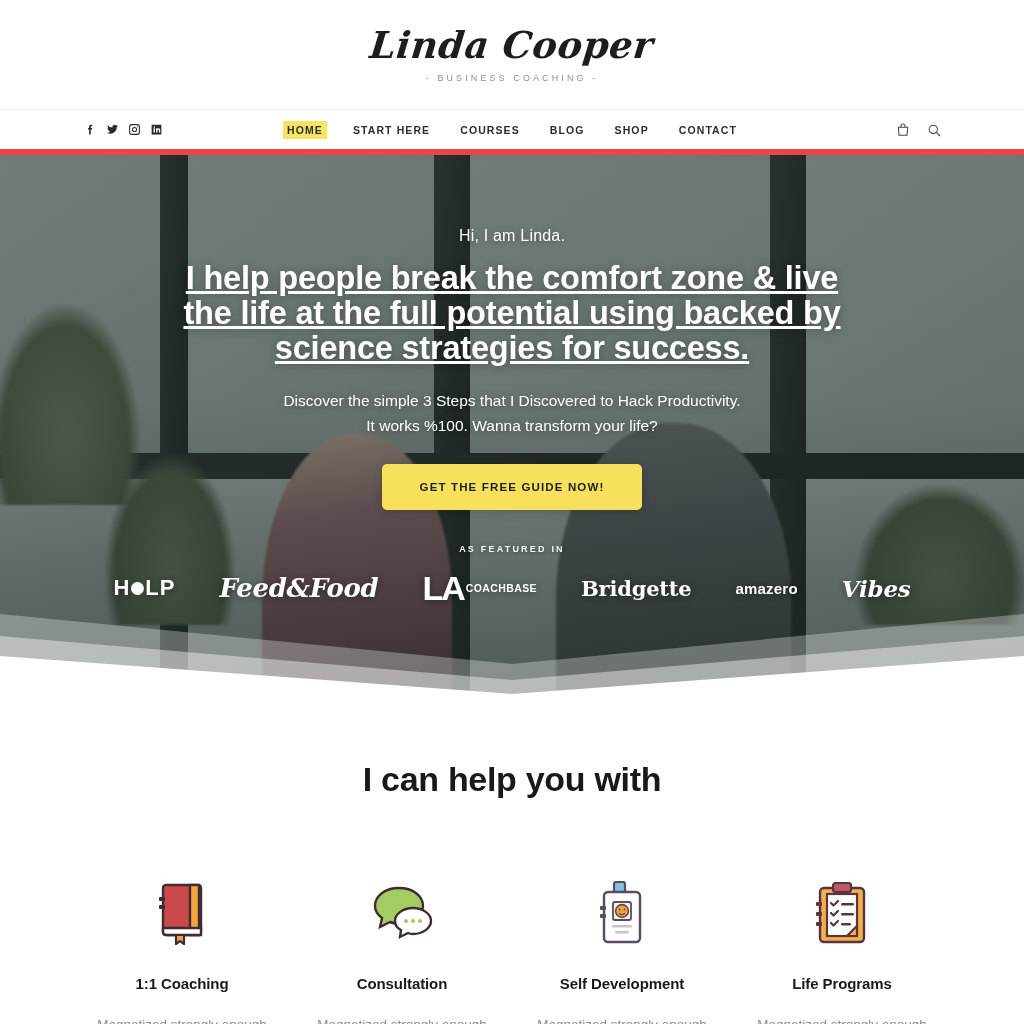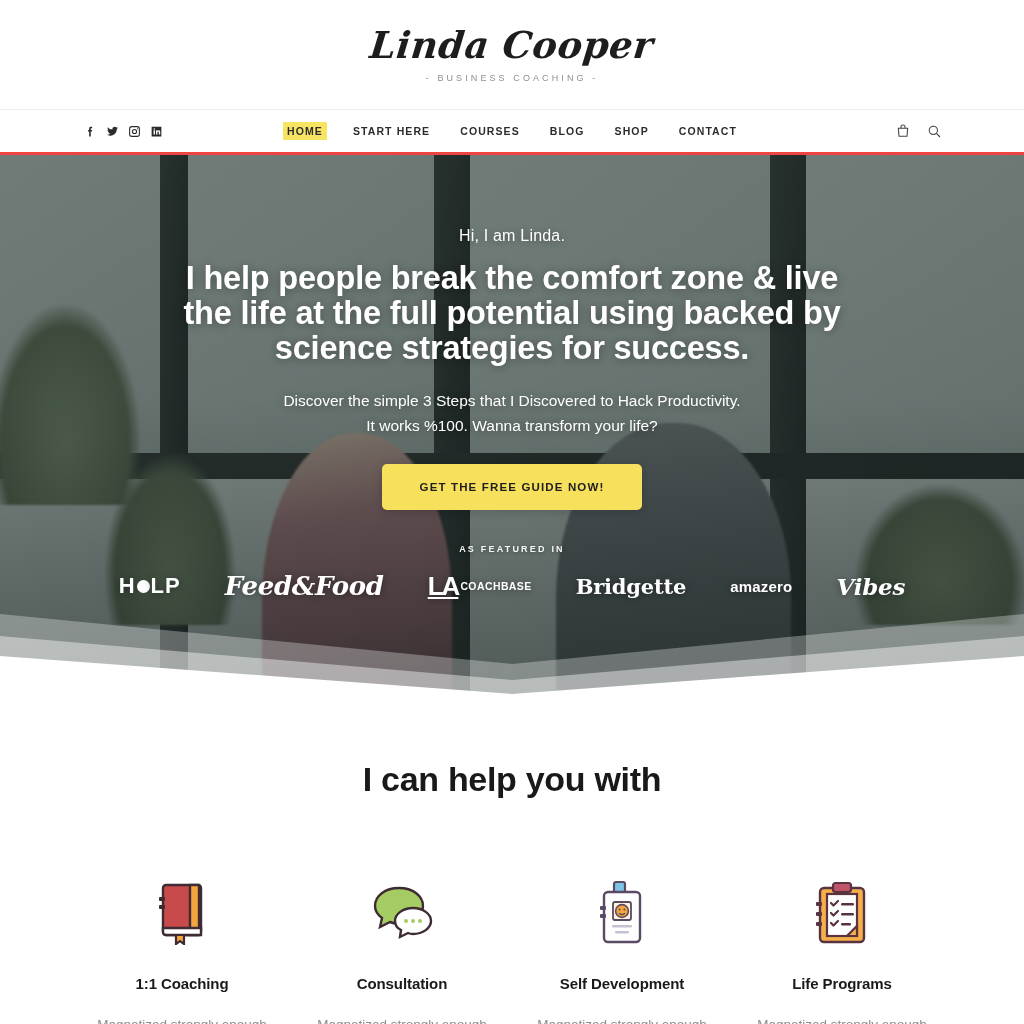--- a/index.html
+++ b/index.html
@@ -35,21 +35,21 @@
     color:#8f8f8f;
     font-weight:400;
   }
 
   
   .nav-bar {
     height:45px;
     display:flex; align-items:center;
     background:#ffffff;
     position:relative;
-    border-bottom:3px solid #ef4444;
+    border-bottom:6px solid #ef4444;
   }
   .social-group {
     position:absolute; left:84px;
     display:flex; align-items:center; gap:9px;
   }
   .social-icon { width:13px; height:13px; display:block; fill:#2b2b2b; }
   .nav-menu {
     margin:0 auto;
     display:flex; align-items:center; gap:22px;
   }
@@ -120,20 +120,21 @@
     text-shadow:0 1px 6px rgba(0,0,0,.35);
   }
   .hero-title {
     margin:16px auto 3px;
     max-width:700px;
     font-size:32.5px;
     line-height:35px;
     font-weight:700;
     letter-spacing:-0.2px;
     text-shadow:0 1px 10px rgba(0,0,0,.33);
+    text-decoration:underline;
   }
   .hero-sub {
     margin:22px auto 0;
     max-width:640px;
     font-size:15.5px;
     line-height:25px;
     font-weight:400;
     text-shadow:0 1px 8px rgba(0,0,0,.35);
   }
   .cta-wrap { margin-top:26px; }
@@ -181,21 +182,21 @@
   .lg-holp .dot {
     width:13px; height:13px; border-radius:50%;
     background:#fff; display:inline-block; margin:0 1px;
   }
   .lg-feed {
     font-family:"DejaVu Serif", serif;
     font-style:italic; font-weight:700; font-size:26px;
     letter-spacing:-.3px;
   }
   .lg-la { display:flex; align-items:center; gap:2px; }
-  .lg-la .big { font-size:26px; font-weight:700; letter-spacing:-2px; line-height:1;text-decoration:underline; }
+  .lg-la .big { font-size:34px; font-weight:700; letter-spacing:-2px; line-height:1; }
   .lg-la .stack {
     display:flex; flex-direction:row;
     font-size:10.5px; font-weight:700; line-height:12px; letter-spacing:.4px;
     text-align:left;
   }
   .lg-bridgette {
     font-family:"DejaVu Serif", serif;
     font-weight:700; font-size:21px; letter-spacing:-.2px;
   }
   .lg-amazero {

